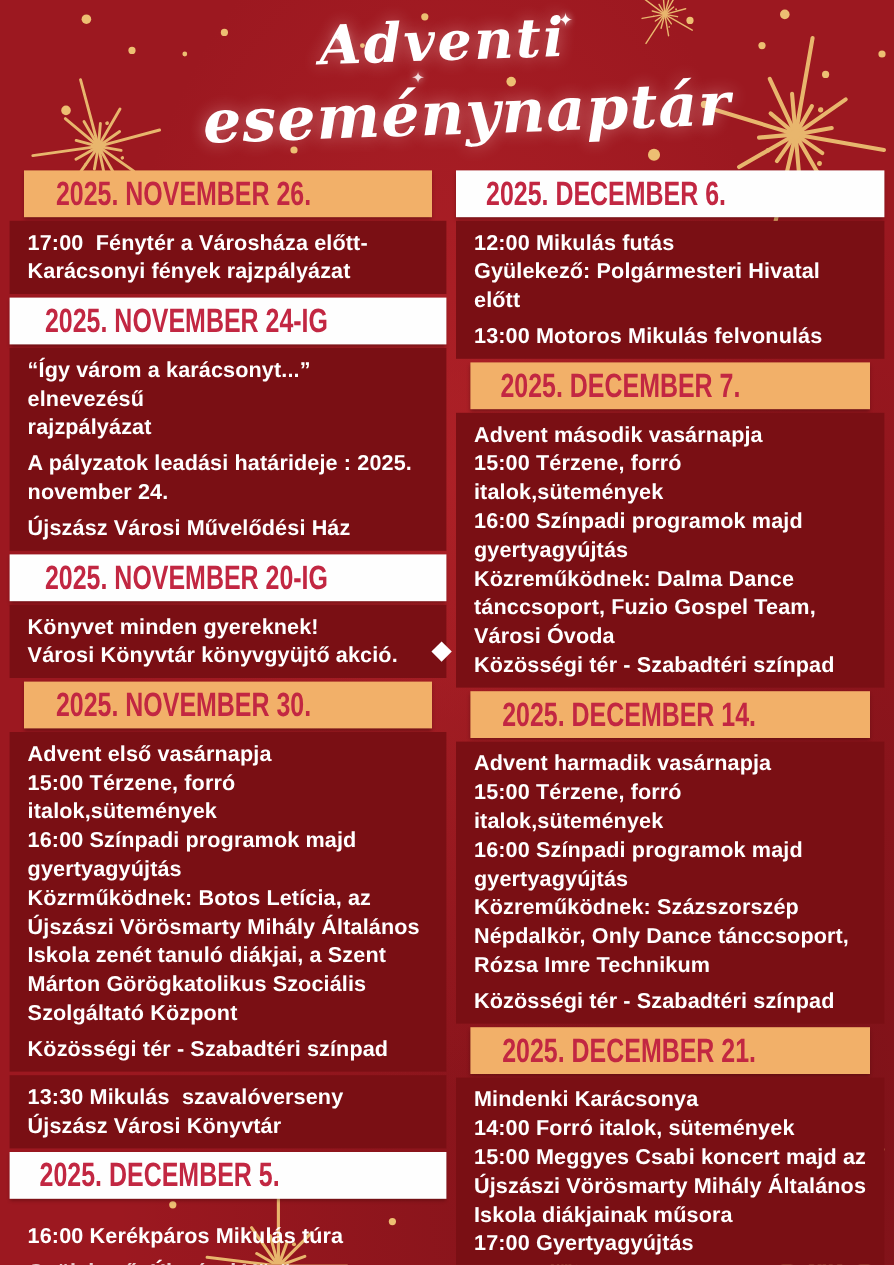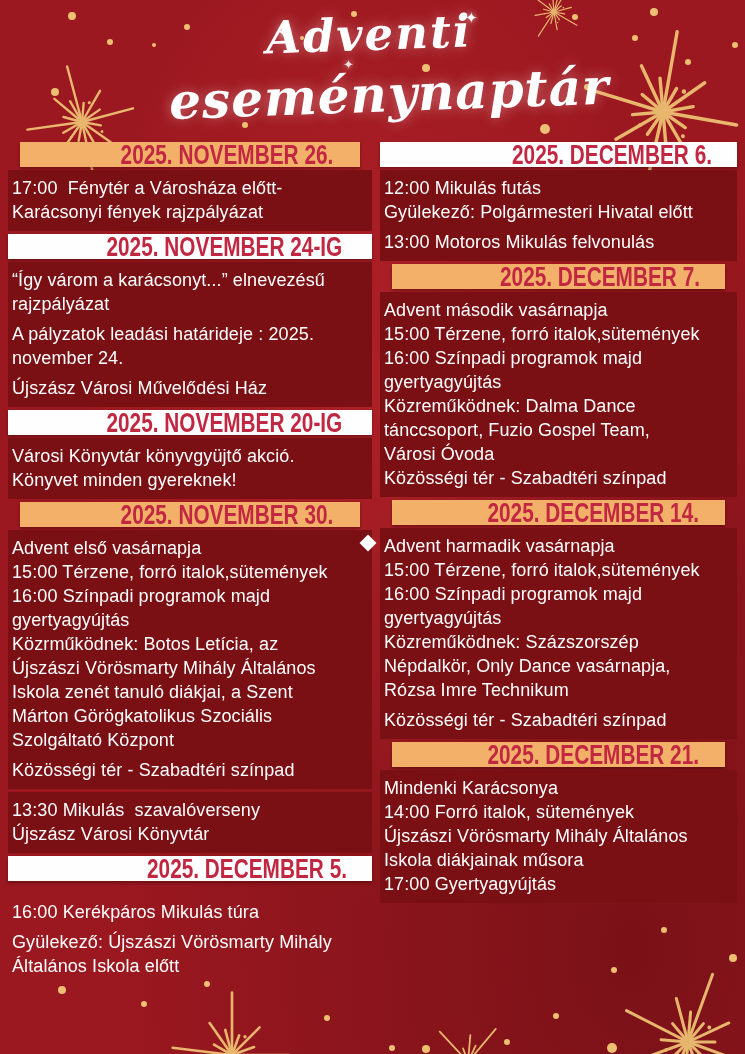--- a/index.html
+++ b/index.html
@@ -40,28 +40,28 @@
   
   .title{position:absolute;left:168px;top:6px;width:404px;text-align:center;z-index:2;
     color:#fff;font-family:"DejaVu Serif",serif;font-style:italic;font-weight:bold;
     transform:rotate(-2deg);text-shadow:0 0 14px rgba(255,210,210,.45);}
   .title .t1{font-size:45px;line-height:58px;letter-spacing:2px;}
   .title .t2{font-size:50px;line-height:62px;letter-spacing:1px;}
   
   .col{position:absolute;top:142px;display:flex;flex-direction:column;gap:3px;z-index:2;}
   .col.left{left:8px;width:364px;}
   .col.right{left:380px;width:357px;}
-  .hdr{height:25px;display:flex;align-items:center;justify-content:flex-end;
+  .hdr{height:39px;display:flex;align-items:center;justify-content:flex-start;
     box-shadow:0 2px 3px rgba(40,0,0,.4);}
   .hdr.orange{background:var(--header-orange);margin:0 12px;}
   .hdr.white{background:var(--header-white);margin:0;}
   .hdr span{display:inline-block;font-weight:700;font-size:26px;color:var(--header-text);
     transform:scale(.8,1.08);white-space:pre;letter-spacing:0;}
-  .content{background:var(--panel);color:var(--body-text);padding:6px 4px 7px;
-    font-weight:400;font-size:18px;line-height:24px;letter-spacing:.1px;}
+  .content{background:var(--panel);color:var(--body-text);padding:6px 15px 7px;
+    font-weight:700;font-size:18px;line-height:24px;letter-spacing:.1px;}
   .content.plain{background:transparent;margin-top:10px;}
   .para + .para{margin-top:6px;}
   .line{white-space:pre-wrap;}
 </style>
 </head>
 <body>
 
 <div class="poster">
 
   <svg width="0" height="0" style="position:absolute" aria-hidden="true">
@@ -146,22 +146,22 @@
         </div>
         <div class="para">
           <div class="line">Újszász Városi Művelődési Ház</div>
         </div>
       </div>
       <div class="hdr white">
         <span>2025. NOVEMBER 20-IG</span>
       </div>
       <div class="content">
         <div class="para">
+          <div class="line">Könyvet minden gyereknek!</div>
           <div class="line">Városi Könyvtár könyvgyüjtő akció.</div>
-          <div class="line">Könyvet minden gyereknek!</div>
         </div>
       </div>
       <div class="hdr orange">
         <span>2025. NOVEMBER 30.</span>
       </div>
       <div class="content">
         <div class="para">
           <div class="line">Advent első vasárnapja</div>
           <div class="line">15:00 Térzene, forró italok,sütemények</div>
           <div class="line">16:00 Színpadi programok majd</div>
@@ -226,34 +226,35 @@
       <div class="hdr orange">
         <span>2025. DECEMBER 14.</span>
       </div>
       <div class="content">
         <div class="para">
           <div class="line">Advent harmadik vasárnapja</div>
           <div class="line">15:00 Térzene, forró italok,sütemények</div>
           <div class="line">16:00 Színpadi programok majd</div>
           <div class="line">gyertyagyújtás</div>
           <div class="line">Közreműködnek: Százszorszép</div>
-          <div class="line">Népdalkör, Only Dance vasárnapja,</div>
+          <div class="line">Népdalkör, Only Dance tánccsoport,</div>
           <div class="line">Rózsa Imre Technikum</div>
         </div>
         <div class="para">
           <div class="line">Közösségi tér - Szabadtéri színpad</div>
         </div>
       </div>
       <div class="hdr orange">
         <span>2025. DECEMBER 21.</span>
       </div>
       <div class="content">
         <div class="para">
           <div class="line">Mindenki Karácsonya</div>
           <div class="line">14:00 Forró italok, sütemények</div>
+          <div class="line">15:00 Meggyes Csabi koncert majd az</div>
           <div class="line">Újszászi Vörösmarty Mihály Általános</div>
           <div class="line">Iskola diákjainak műsora</div>
           <div class="line">17:00 Gyertyagyújtás</div>
         </div>
       </div>
     </div>
 
 </div>
 
 </body></html>

